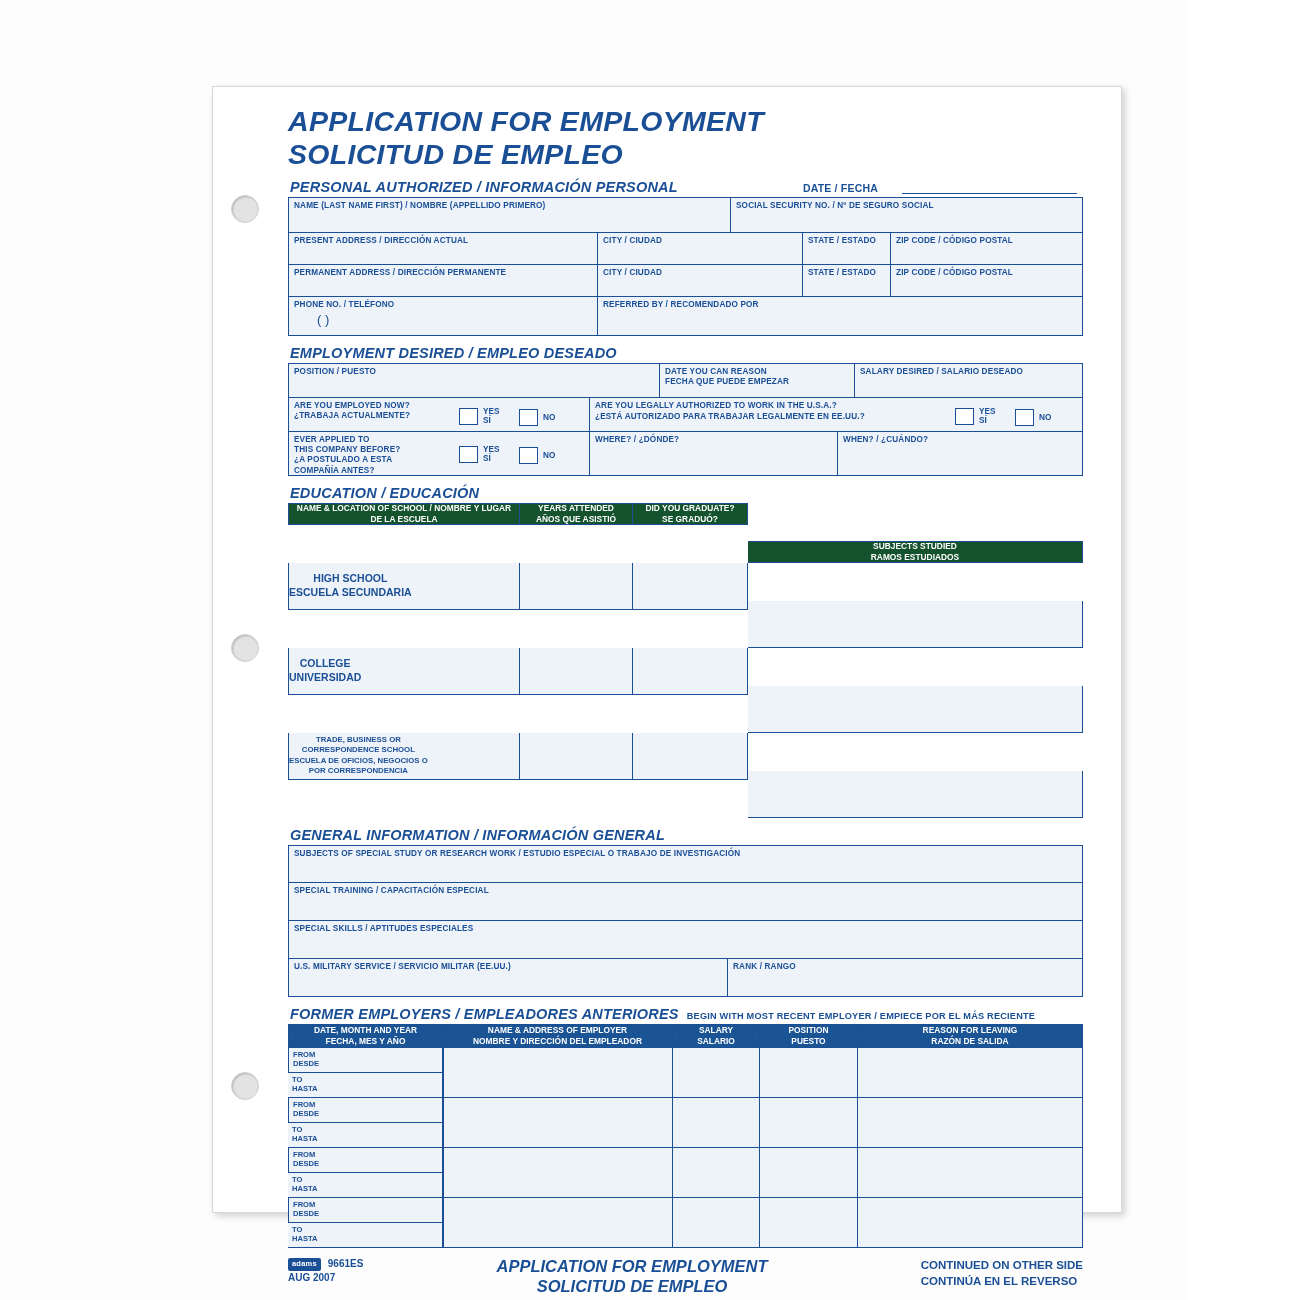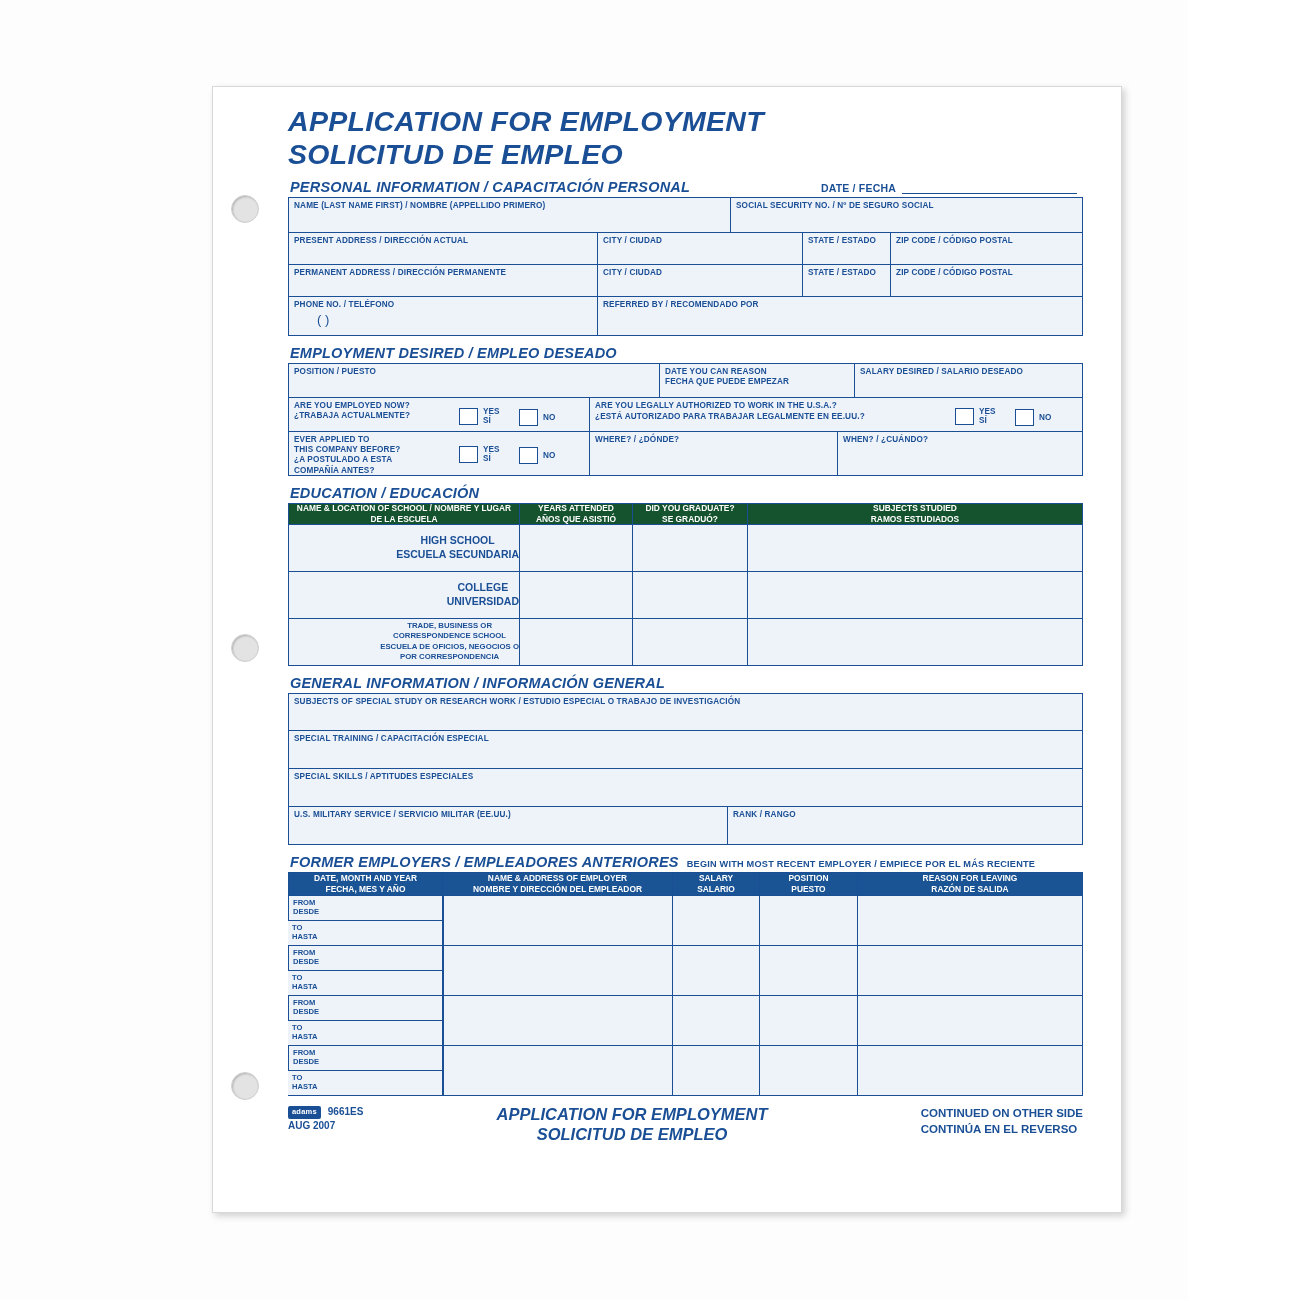--- a/index.html
+++ b/index.html
@@ -49,21 +49,21 @@
   }
 
   
   .sec-head{
     font-style:italic;font-weight:bold;color:#1a4f96;
     font-size:14.5px;margin:9px 0 2px 2px;letter-spacing:.2px;
   }
   .sec-head-row{display:flex;align-items:baseline;justify-content:space-between;}
   .date-line{
     font-size:10.5px;font-weight:bold;color:#1a4f96;letter-spacing:.2px;
-    display:flex;align-items:flex-end;gap:6px;padding-right:6px;
+    display:flex;align-items:flex-end;gap:24px;padding-right:6px;
   }
   .date-rule{display:inline-block;width:175px;border-bottom:1px solid #1a4f96;height:11px;}
   .lbl{
     font-size:8.2px;font-weight:bold;color:#1a4f96;letter-spacing:.15px;
     padding:3px 0 0 5px;line-height:1.25;
   }
   .row{display:flex;}
   .cell{border:1px solid #1a4f96;background:#eef2f9;box-sizing:border-box;}
   .cell + .cell{border-left:none;}
   .rowstack > .row + .row .cell{border-top:none;}
@@ -94,25 +94,25 @@
 
   
   .edu .hdrrow .cell{
     background:#14532d;color:#ffffff;text-align:center;
     font-size:8.4px;font-weight:bold;line-height:1.25;
     display:flex;align-items:center;justify-content:center;padding:2px;
   }
   .edu .c1{width:232px;}
   .edu .c2{width:113px;}
   .edu .c3{width:115px;}
-  .edu .c4{width:335px;}
+  .edu .c4{width:335px;margin-top:38px;}
   .edu .hdrrow .cell{height:22px;}
   .edu .drow .cell{height:47px;}
   .edu .drow .c1{
-    display:flex;align-items:center;justify-content:flex-end;text-align:center;
+    display:flex;align-items:center;justify-content:flex-start;text-align:center;
     font-size:10.5px;font-weight:bold;color:#1a4f96;line-height:1.3;
   }
   .edu .drow.small .c1{font-size:7.8px;line-height:1.35;}
 
   
   .gi .cell{height:38px;}
   .gi .full{width:795px;}
   .gi .c1{width:440px;}
   .gi .c2{width:355px;}
 
@@ -155,21 +155,21 @@
     <div class="content">
 
       <div class="hdr">
         <div class="hdr-left">
           <div class="title1">APPLICATION FOR EMPLOYMENT</div>
           <div class="title2">SOLICITUD DE EMPLEO</div>
         </div>
       </div>
 
       <div class="sec-head-row">
-        <div class="sec-head">PERSONAL INFORMATION / CAPACITACIÓN PERSONAL</div>
+        <div class="sec-head">PERSONAL AUTHORIZED / INFORMACIÓN PERSONAL</div>
         <div class="date-line">
           <span>DATE / FECHA</span>
           <span class="date-rule"></span>
         </div>
       </div>
 
       <div class="pi rowstack">
         <div class="row r1">
           <div class="cell c1">
             <div class="lbl">NAME (LAST NAME FIRST) / NOMBRE (APPELLIDO PRIMERO)</div>

